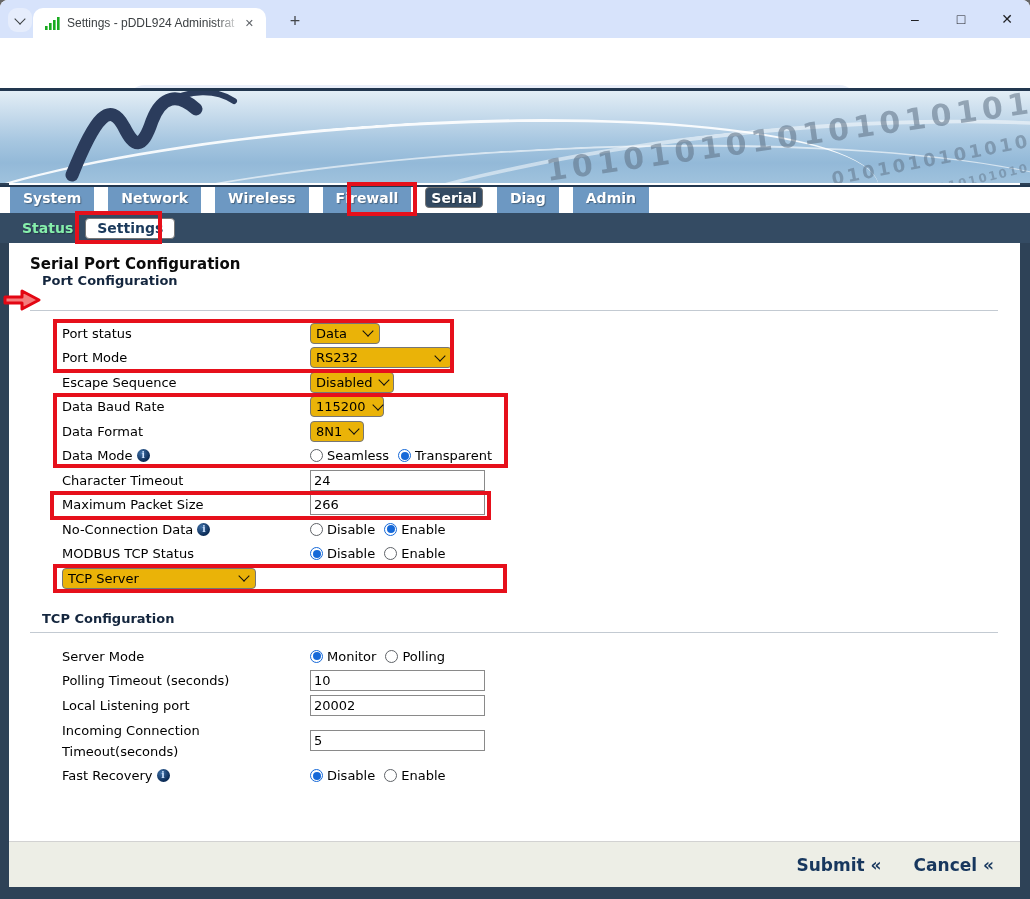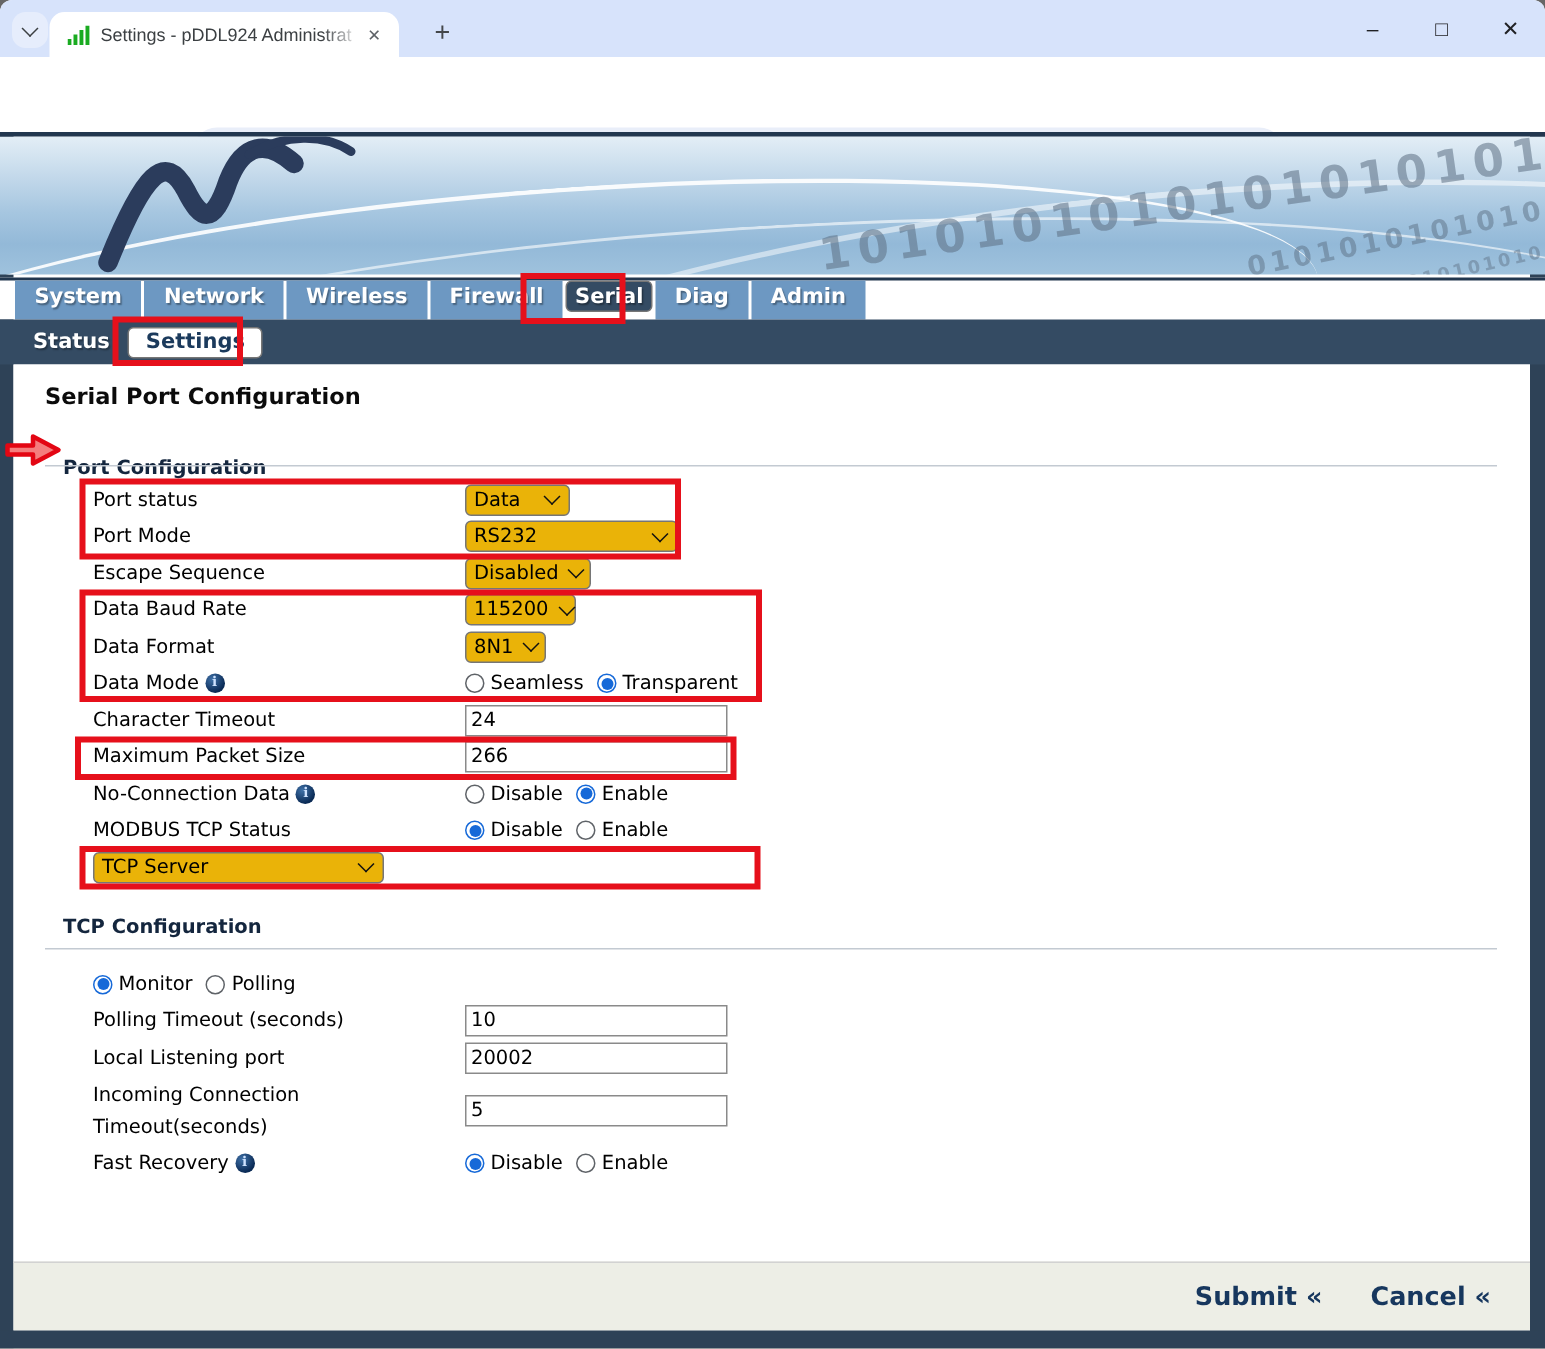--- a/index.html
+++ b/index.html
@@ -47,28 +47,28 @@
   .sw1{left:-120px;top:34px;width:1000px;height:190px;border-top:3px solid rgba(255,255,255,.9);transform:rotate(-4deg);}
   .sw2{left:-60px;top:58px;width:1200px;height:220px;border-top:2px solid rgba(255,255,255,.6);transform:rotate(-3deg);}
   .sw3{left:200px;top:40px;width:1100px;height:260px;border-top:4px solid rgba(255,255,255,.5);transform:rotate(-6deg);}
   .logoM{position:absolute;left:58px;top:-4px;}
   .bin{position:absolute;font-family:"DejaVu Sans",sans-serif;font-weight:bold;color:#5d7084;pointer-events:none;}
   .bin1{right:-6px;top:28px;font-size:30px;letter-spacing:5px;opacity:.55;transform:rotate(-8deg);}
   .bin2{right:-2px;top:58px;font-size:18px;letter-spacing:3px;opacity:.5;transform:rotate(-11deg);}
   .bin3{right:0px;top:80px;font-size:12px;letter-spacing:2px;opacity:.45;transform:rotate(-13deg);}
 
   .mainnav{position:absolute;left:0;top:185px;right:0;height:28px;background:#fff;
-           border-top:2px solid #22374f;box-sizing:border-box;display:flex;gap:2px;padding-left:10px;}
+           border-top:2px solid #22374f;box-sizing:border-box;display:flex;gap:14px;padding-left:10px;}
   .ntab{background:#6d98c2;color:#fff;font-family:"DejaVu Sans",sans-serif;font-weight:bold;font-size:14px;
         padding:3px 13px 0;cursor:pointer;text-shadow:1px 1px 1px rgba(0,0,0,.35);}
   .ntab.sel{background:#344b63;}
 
   .subnav{position:absolute;left:0;top:213px;right:0;height:30px;background:#344b63;
           display:flex;align-items:center;padding-left:14px;box-sizing:border-box;}
-  .stab{font-family:"DejaVu Sans",sans-serif;font-weight:bold;font-size:14px;color:#ffffff;
+  .stab{font-family:"DejaVu Sans",sans-serif;font-weight:bold;font-size:14px;color:#86efac;
         cursor:pointer;padding:3px 8px;text-shadow:1px 1px 1px rgba(0,0,0,.3);}
   .stab.sel{background:#fff;color:#1b3a5c;margin-left:4px;padding:3px 11px;text-shadow:none;text-align:center;}
 
   
   .content{position:absolute;left:9px;top:243px;right:10px;bottom:58px;background:#fff;
            font-family:"DejaVu Sans",sans-serif;color:#000;}
   .h1{position:absolute;left:21px;top:12px;font-size:15px;font-weight:bold;color:#0b0b0b;}
   .secttitle{position:absolute;left:33px;font-size:13px;font-weight:bold;color:#14263e;}
   .hr{position:absolute;left:21px;right:22px;height:1px;background:#c3cad2;}
   .rows{position:absolute;left:53px;right:20px;}
@@ -175,21 +175,21 @@
   </div>
 
   <div class="subnav">
     <div class="stab">Status</div>
     <div class="stab sel">Settings</div>
   </div>
 
   <div class="content">
     <div class="h1">Serial Port Configuration</div>
 
-    <div class="secttitle" style="top:62px">Port Configuration</div>
+    <div class="secttitle" style="top:30px">Port Configuration</div>
     <div class="hr" style="top:67px"></div>
 
     <div class="rows" style="top:78px">
 
       <div class="frow">
         <div class="flabel">
             <span>Port status</span>
           </div>
         <div class="fctrl">
           <div class="sel" style="width:70px">
@@ -312,20 +312,23 @@
         </div>
       </div>
     </div>
 
     <div class="secttitle" style="top:368px">TCP Configuration</div>
     <div class="hr" style="top:389px"></div>
 
     <div class="rows" style="top:401px">
 
       <div class="frow">
+        <div class="flabel">
+            <span>Server Mode</span>
+          </div>
         <div class="fctrl">
           <span class="radio checked"></span>
           <span class="rlab">Monitor</span>
           <span class="radio"></span>
           <span class="rlab">Polling</span>
         </div>
       </div>
 
       <div class="frow">
         <div class="flabel">

